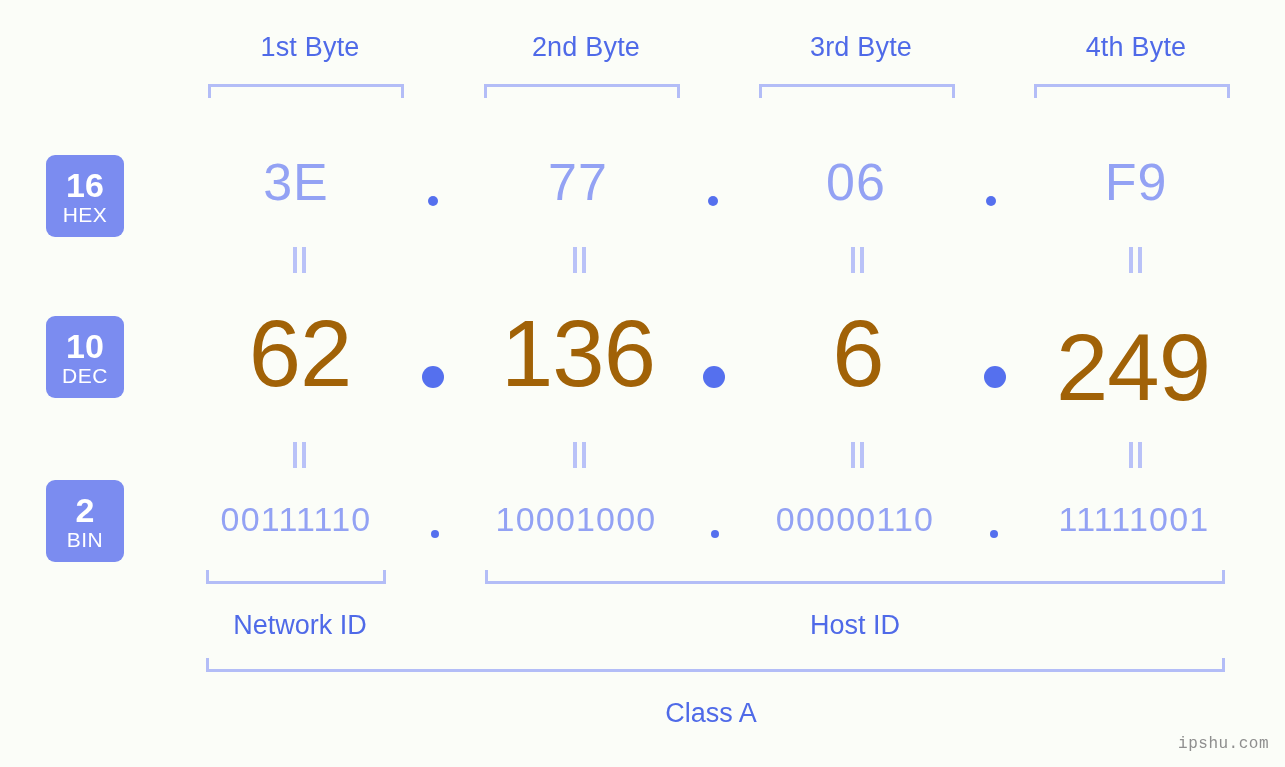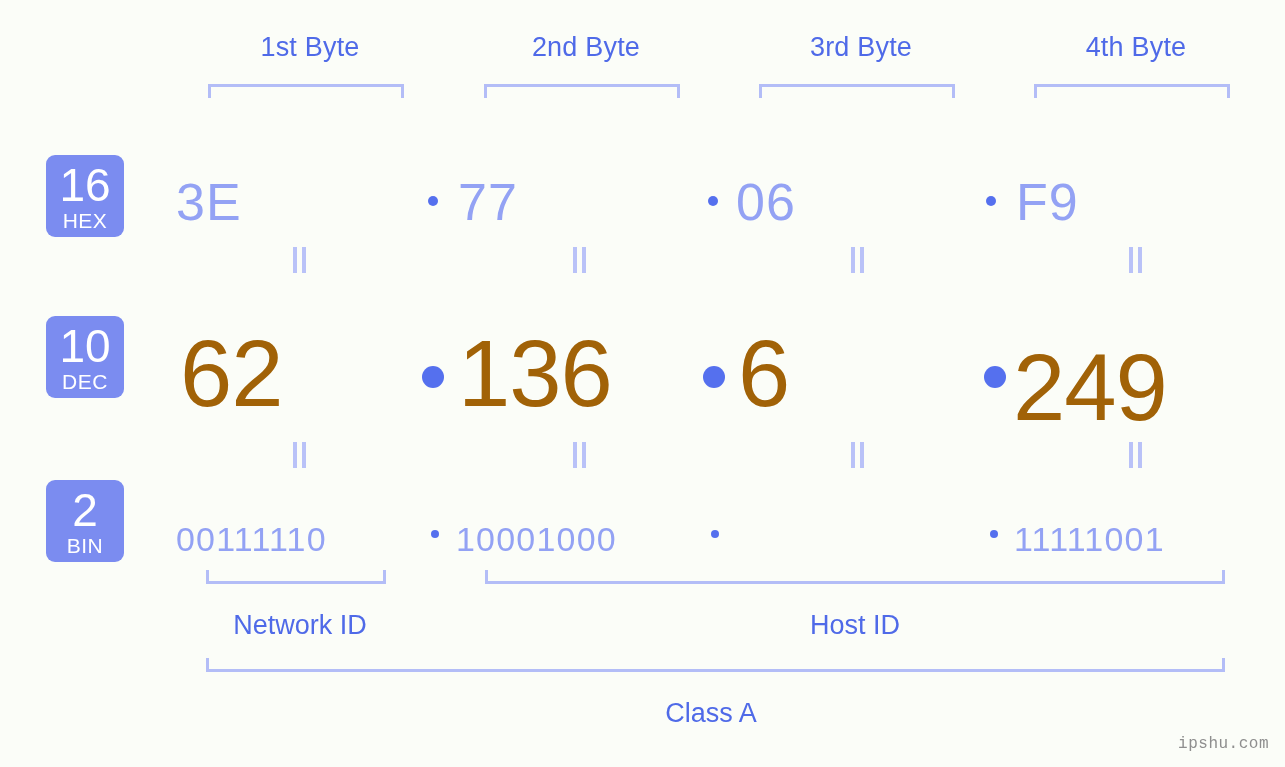--- a/index.html
+++ b/index.html
@@ -63,35 +63,35 @@
     background: #7b8cf0;
     border-radius: 9px;
     color: #ffffff;
     display: flex;
     flex-direction: column;
     align-items: center;
     justify-content: center;
     line-height: 1;
   }
   .badge .num {
-    font-size: 46px;
-    font-weight: 400;
+    font-size: 34px;
+    font-weight: 700;
     margin-bottom: 2px;
   }
   .badge .word {
     font-size: 21px;
     font-weight: 400;
     letter-spacing: 0.5px;
   }
 
   
   .val-cell {
     position: absolute;
+    text-align: center;
     white-space: nowrap;
-    margin-top: 20px;
   }
 
   .hex-val {
     font-size: 52px;
     color: #93a2f4;
     font-family: "Liberation Sans", sans-serif;
     letter-spacing: 1px;
   }
   .dec-val {
     font-size: 94px;
@@ -226,20 +226,21 @@
       <span class="b1"></span>
       <span class="b2"></span>
     </div>
   <div class="eqmark" style="left:1129px; top:442px;">
       <span class="b1"></span>
       <span class="b2"></span>
     </div>
 
   <div class="val-cell bin-val" style="left:176px; top:500px; width:240px;">00111110</div>
   <div class="val-cell bin-val" style="left:456px; top:500px; width:240px;">10001000</div>
+  <div class="val-cell bin-val" style="left:735px; top:500px; width:240px;">00000110</div>
   <div class="val-cell bin-val" style="left:1014px; top:500px; width:240px;">11111001</div>
 
   <div class="dot dot-bin" style="left:431px; top:530px;"></div>
   <div class="dot dot-bin" style="left:711px; top:530px;"></div>
   <div class="dot dot-bin" style="left:990px; top:530px;"></div>
 
   <div class="bracket-up" style="left:206px; top:570px; width:180px;"></div>
   <div class="bracket-up" style="left:485px; top:570px; width:740px;"></div>
 
   <div class="section-label" style="left:180px; top:610px; width:240px;">Network ID</div>

